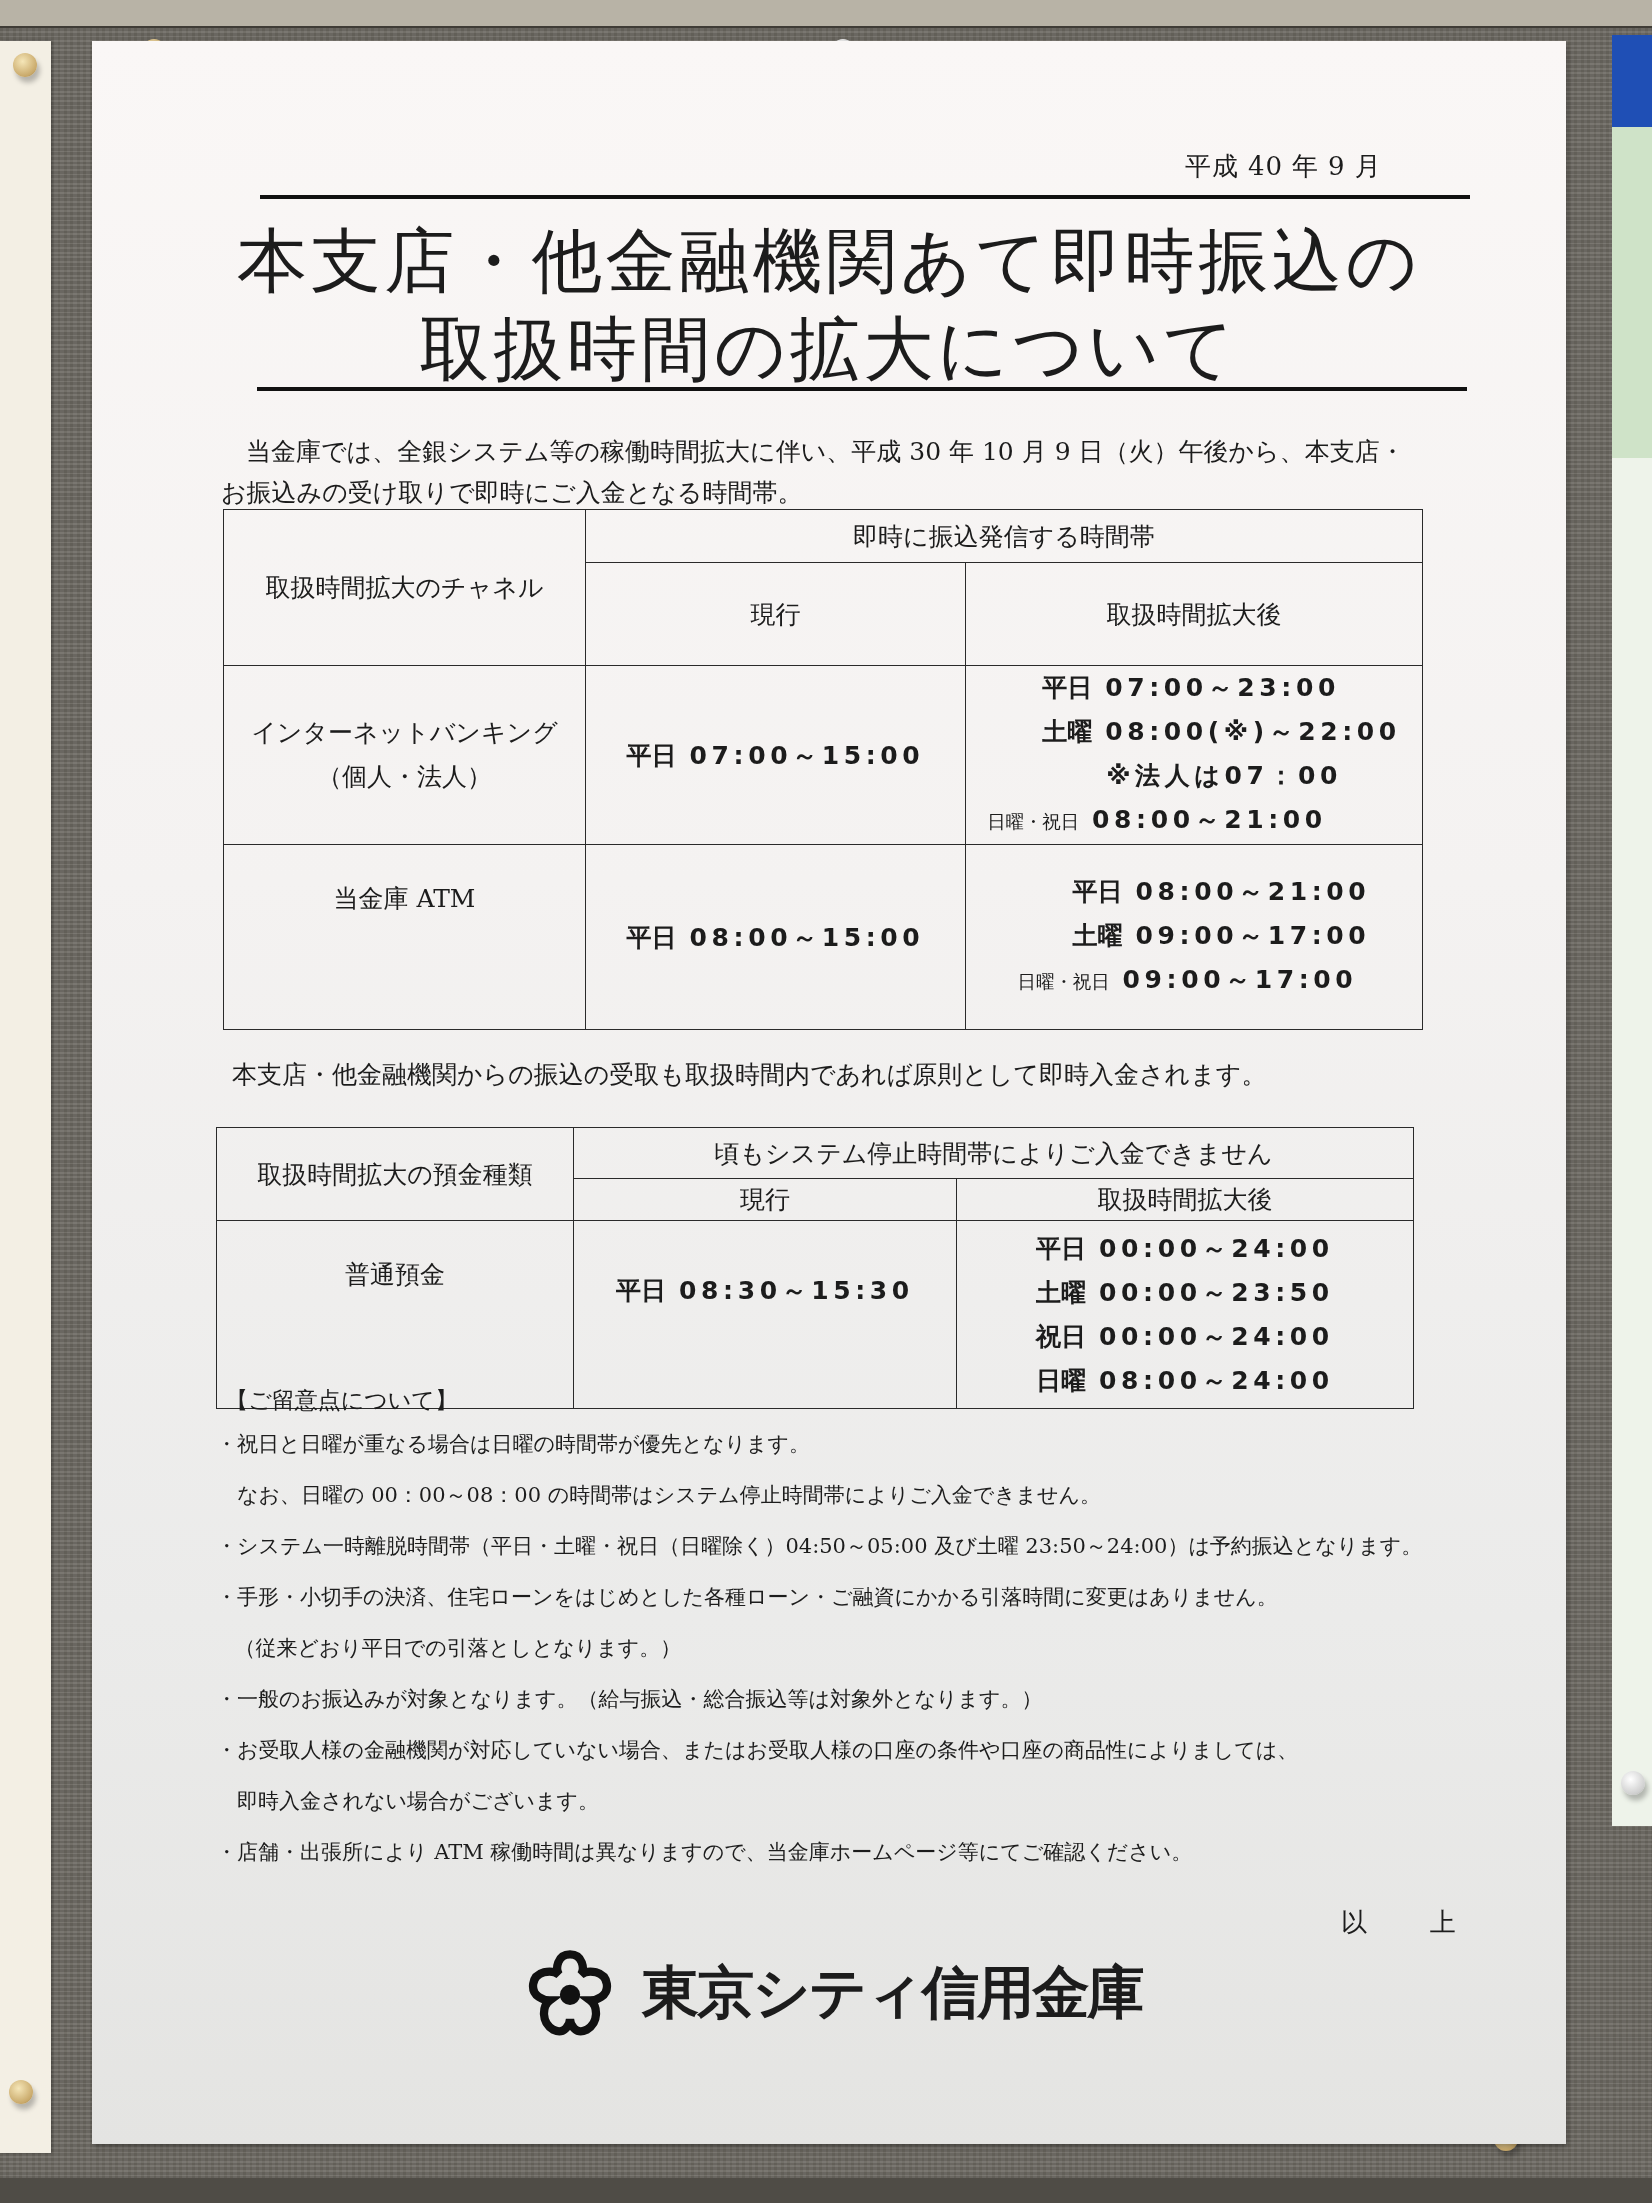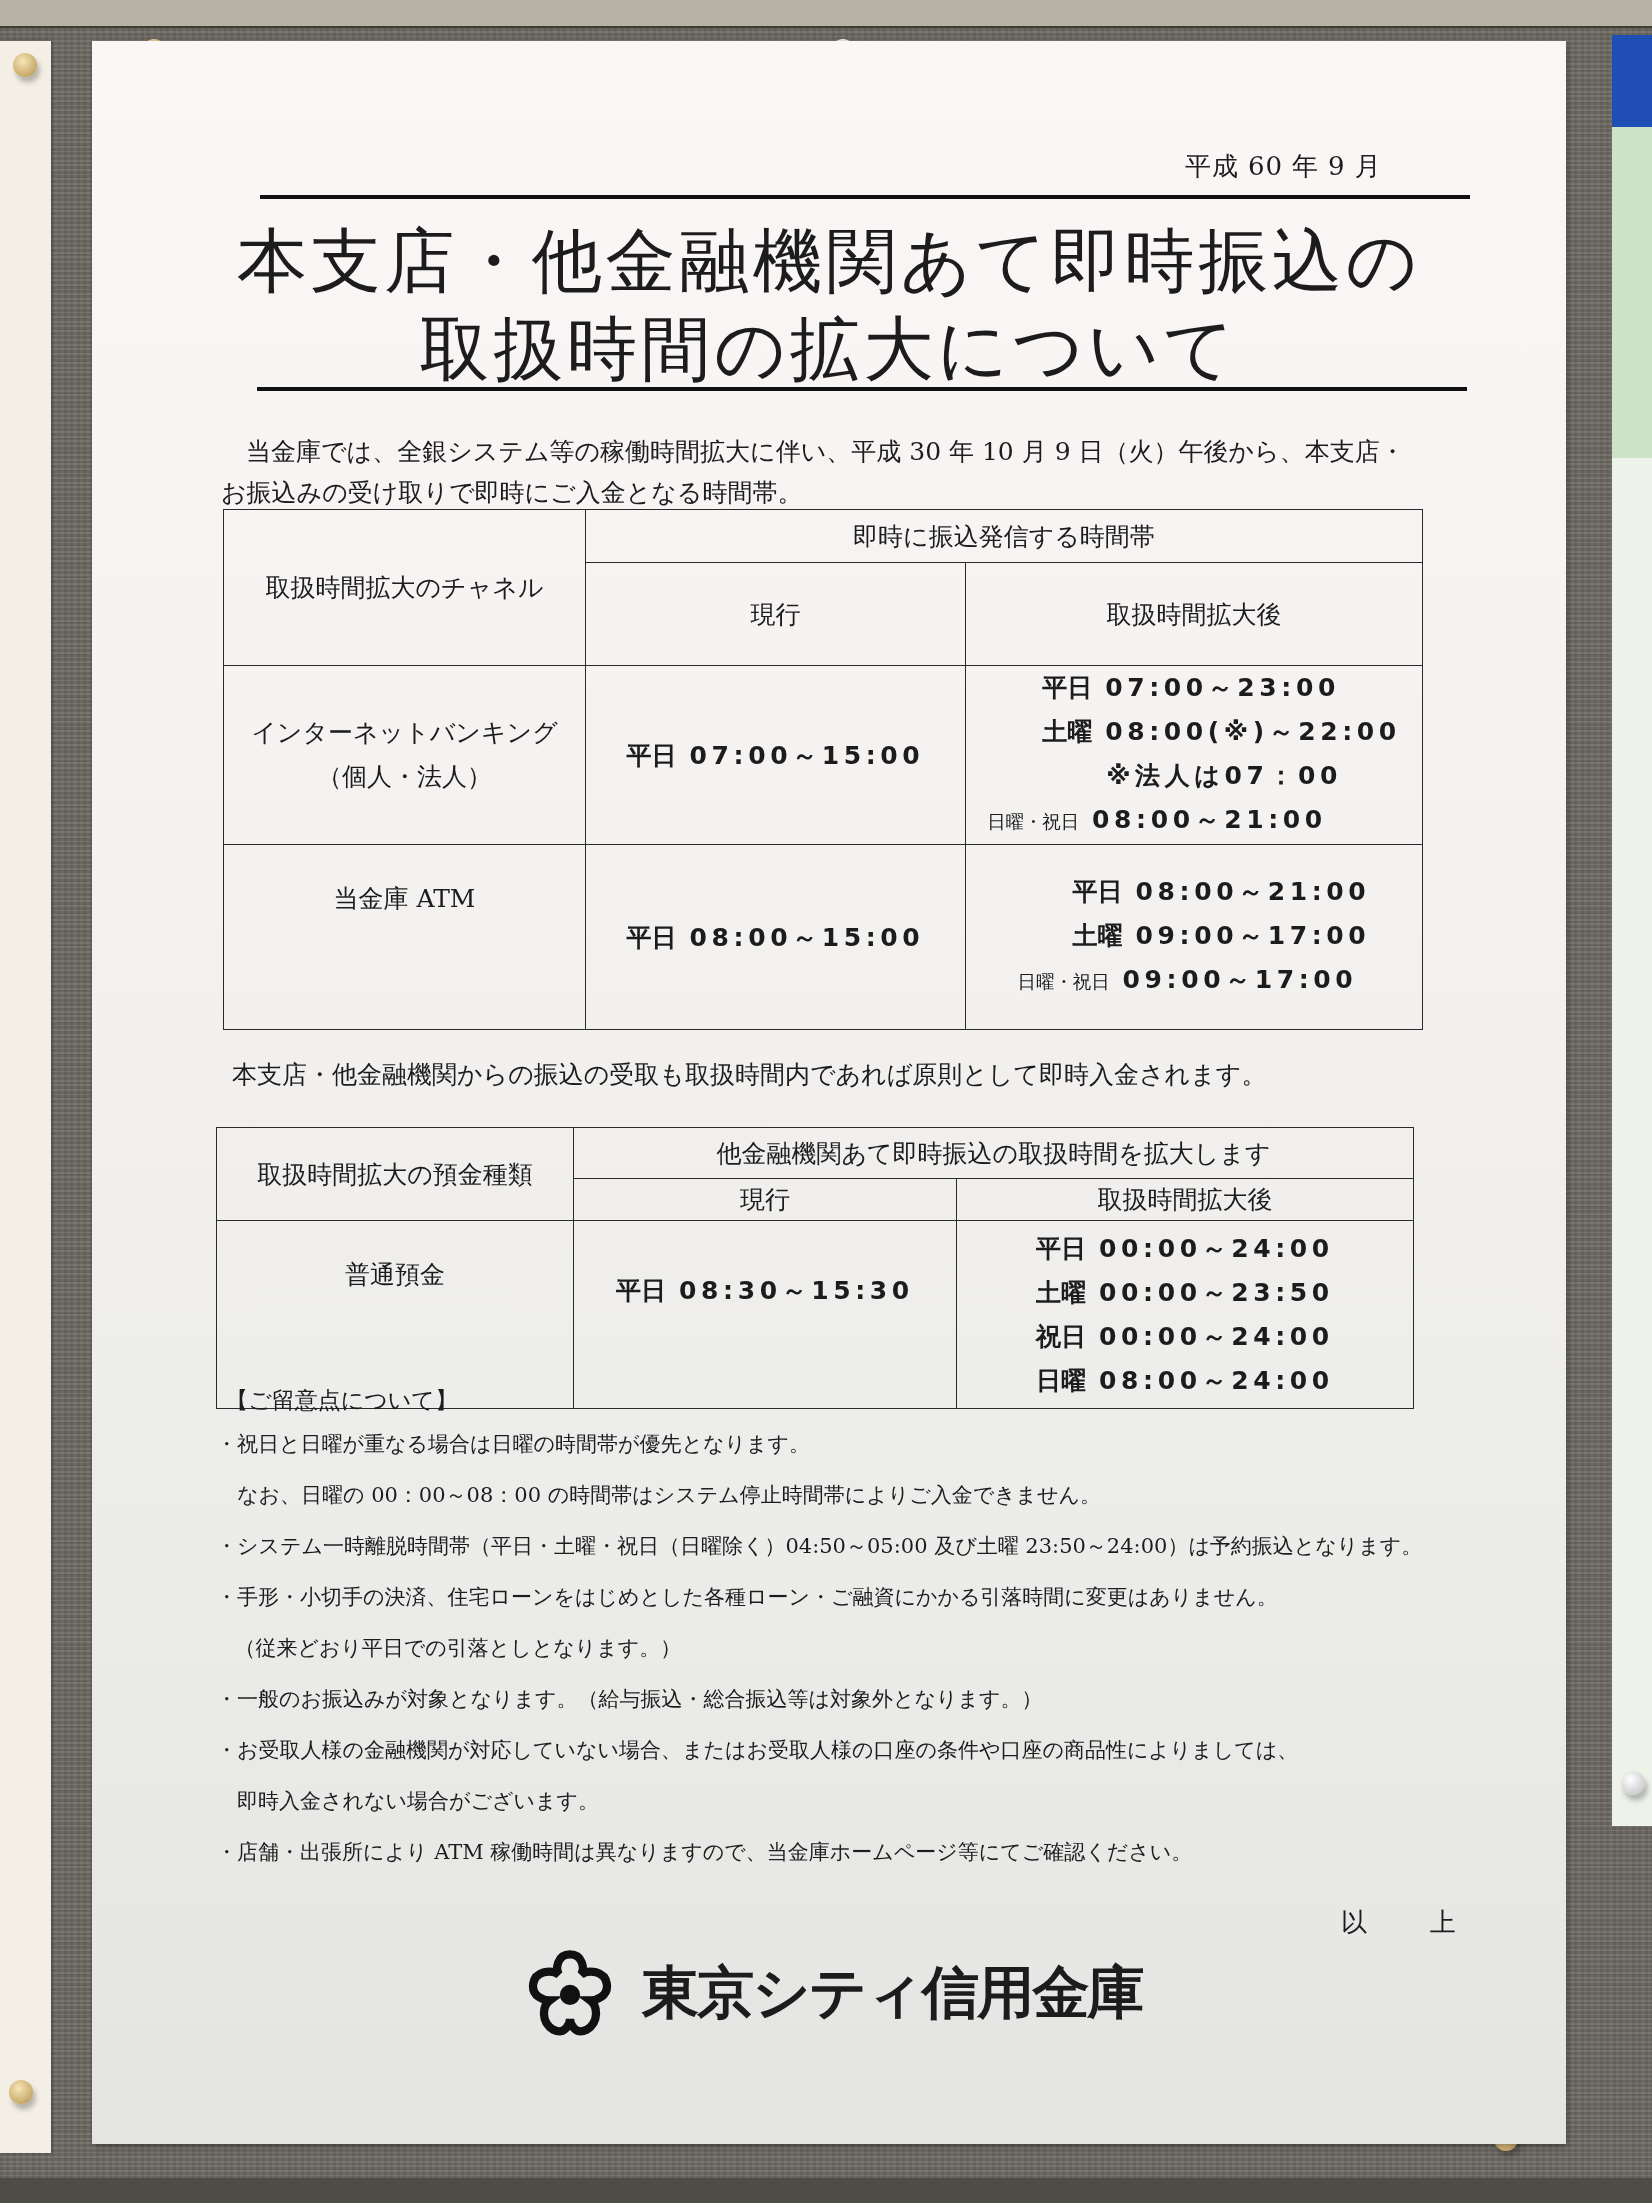--- a/index.html
+++ b/index.html
@@ -68,21 +68,21 @@
 <div class="pin clear" style="left:831px;top:39px;"></div>
 <div class="pin clear" style="left:1512px;top:44px;"></div>
 <div class="pin" style="left:9.2px;top:2080px;"></div>
 <div class="pin clear" style="left:110px;top:2077px;"></div>
 <div class="pin" style="left:792px;top:2105px;"></div>
 <div class="pin" style="left:1494px;top:2127px;"></div>
 <div class="pin clear" style="left:1621px;top:1771px;"></div>
 
 <div class="poster">
 
-  <div class="abs date">平成 60 年 9 月</div>
+  <div class="abs date">平成 40 年 9 月</div>
 
   <div class="rule" style="left:168px;top:154px;width:1210px;"></div>
   <div class="abs title" style="top:174px;">本支店・他金融機関あて即時振込の</div>
   <div class="abs title" style="top:262px;">取扱時間の拡大について</div>
   <div class="rule" style="left:165px;top:346px;width:1210px;"></div>
 
   <div class="abs intro" style="top:390px;">
     <p class="indent">当金庫では、全銀システム等の稼働時間拡大に伴い、平成 30 年 10 月 9 日（火）午後から、本支店・</p>
     <p>お振込みの受け取りで即時にご入金となる時間帯。</p>
   </div>
@@ -131,21 +131,21 @@
     </tr>
   </tbody>
     </table>
 
   <div class="abs notice" style="top:1017px;">本支店・他金融機関からの振込の受取も取扱時間内であれば原則として即時入金されます。</div>
 
   <table class="grid" style="left:124px;top:1086px;width:1198px;">
     <tbody>
         <tr style="height:51px;">
       <td rowspan="2" style="width:356px;">取扱時間拡大の預金種類</td>
-      <td colspan="2">他金融機関あて即時振込の取扱時間を拡大します</td>
+      <td colspan="2">頃もシステム停止時間帯によりご入金できません</td>
     </tr>
     <tr style="height:42px;">
       <td style="width:382px;">現行</td>
       <td>取扱時間拡大後</td>
     </tr>
     <tr style="height:188px;">
       <td style="vertical-align:top;padding-top:37px;">
         <span>普通預金</span>
       </td>
       <td class="times" style="vertical-align:top;padding-top:53px;">

